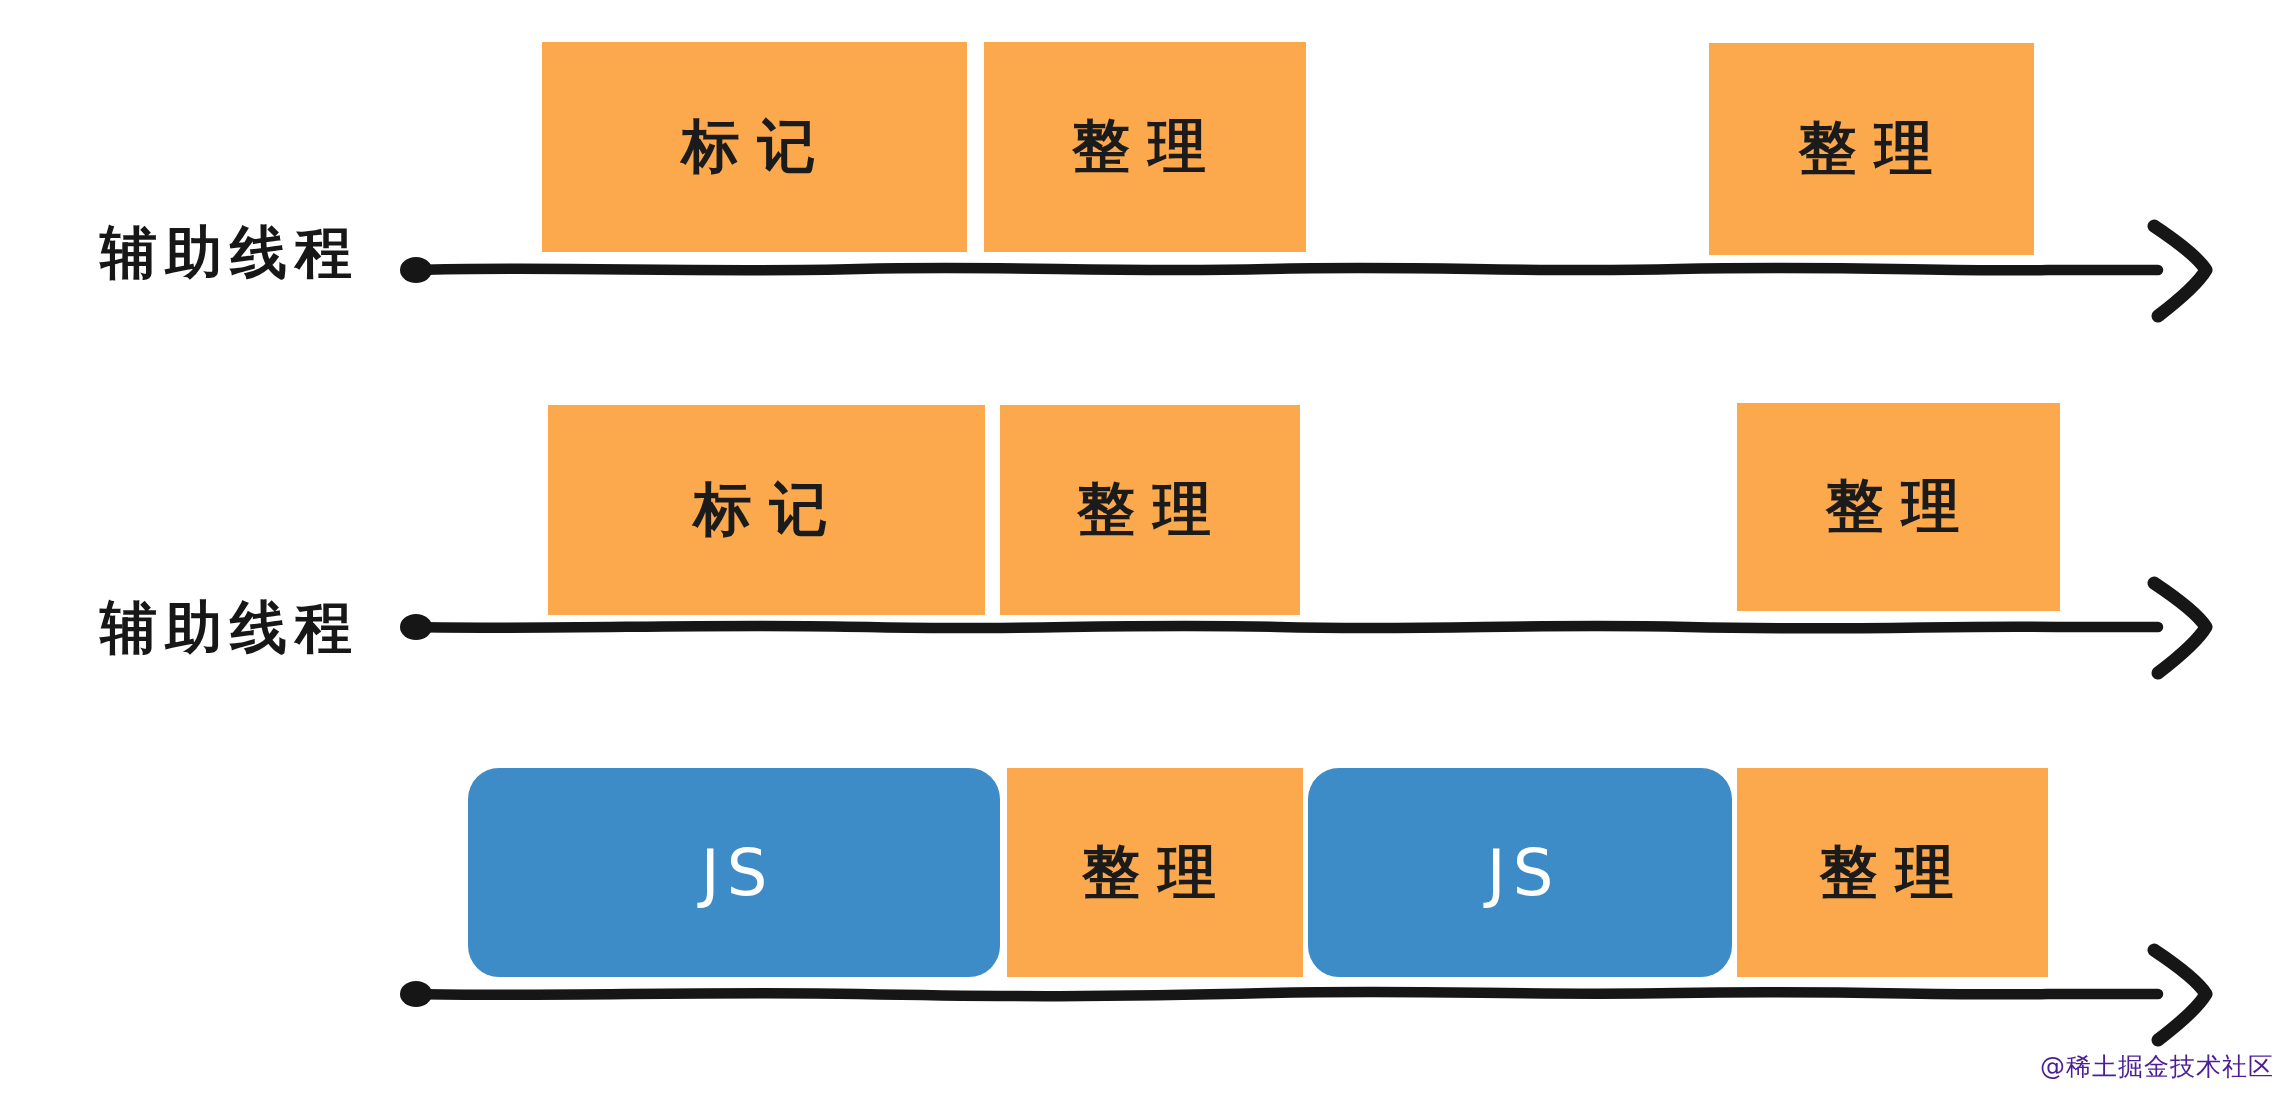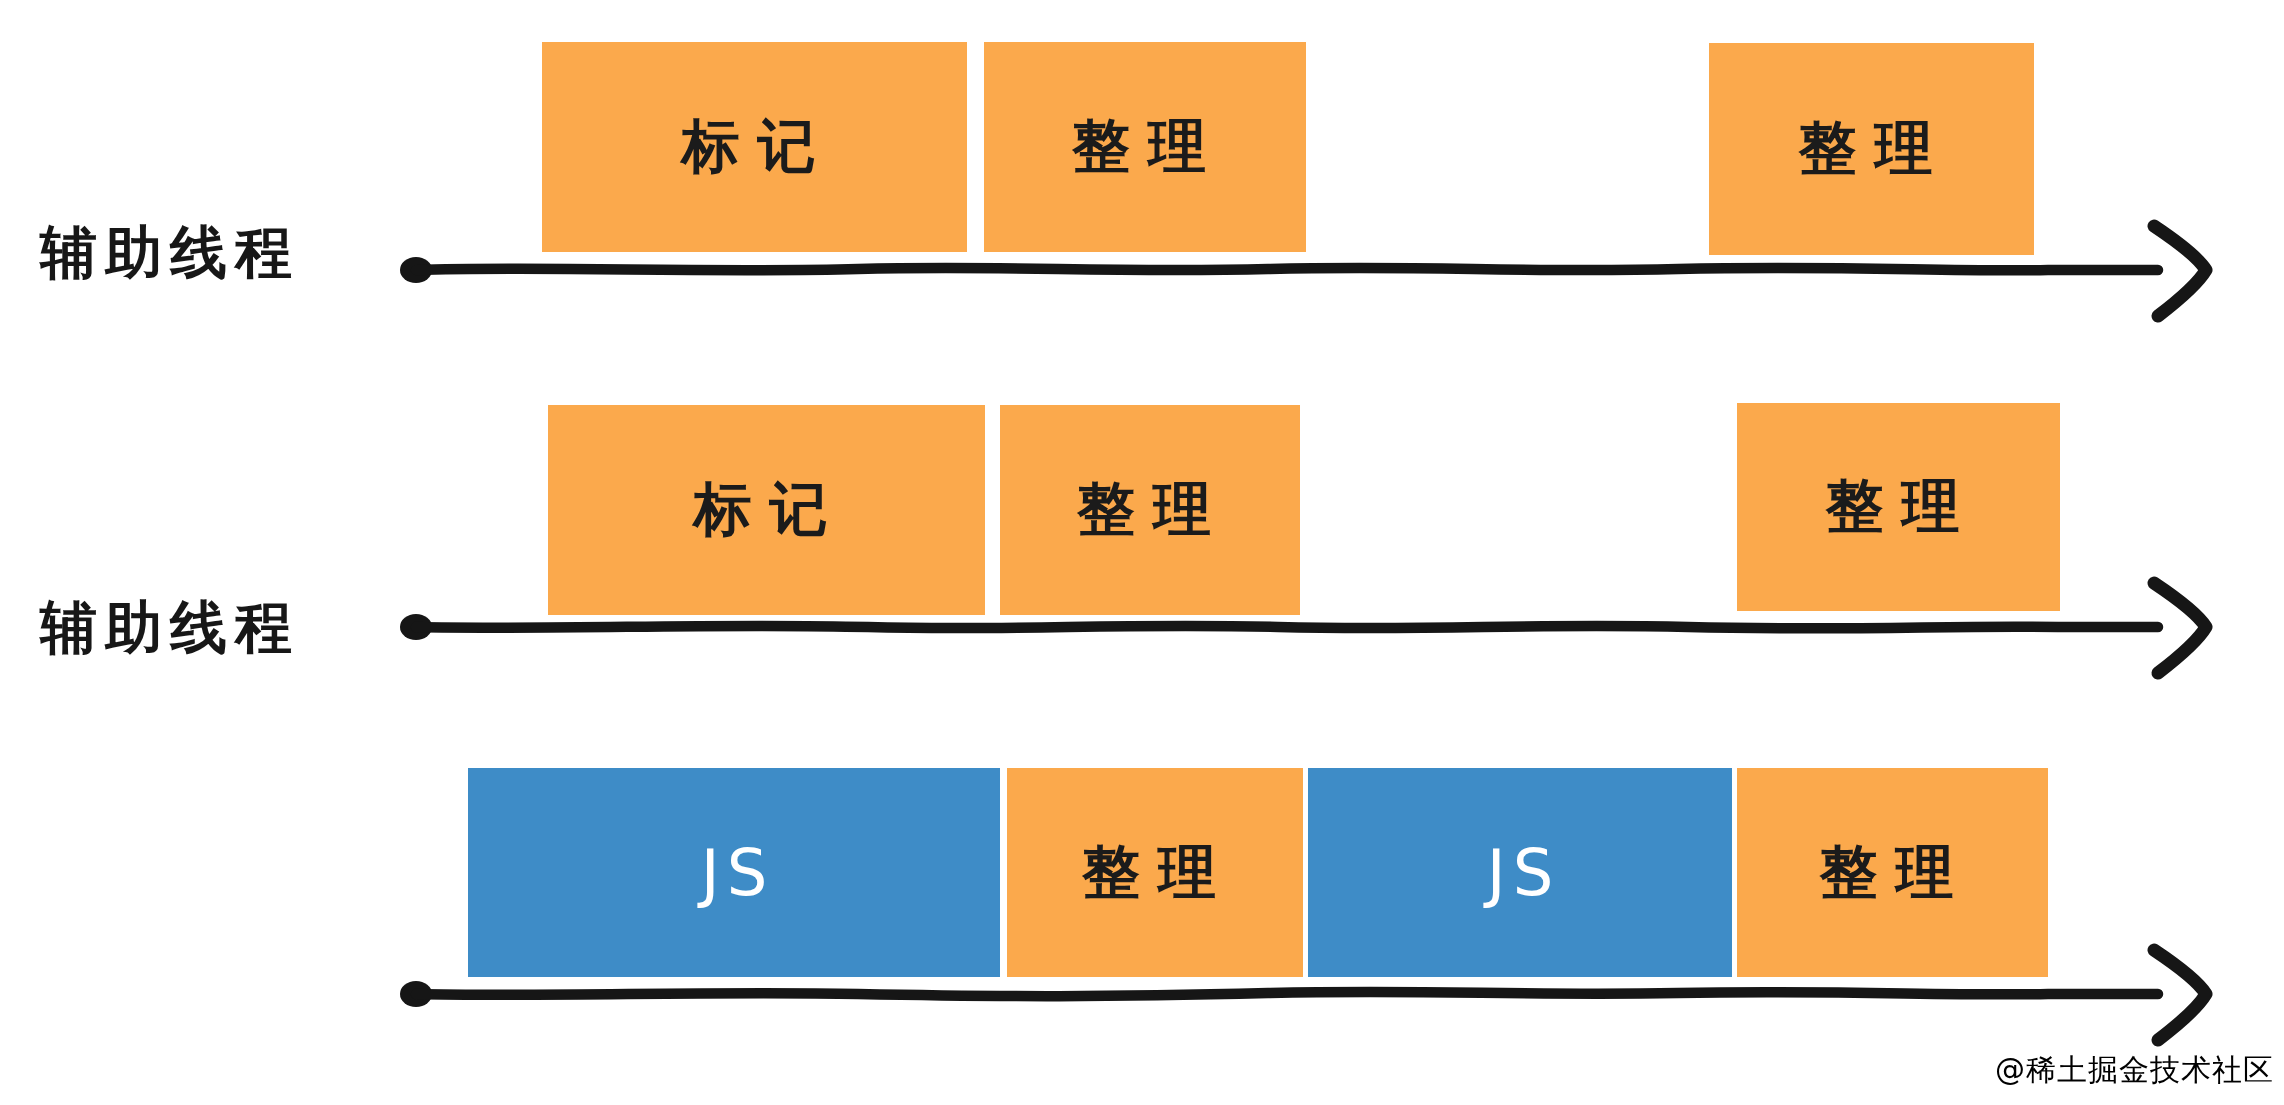--- a/index.html
+++ b/index.html
@@ -7,21 +7,21 @@
     position:relative;
     width:2284px;height:1105px;
     background:#ffffff;
     overflow:hidden;
     font-family:"DejaVu Sans","Liberation Sans",sans-serif;
   }
   
   .thread-label{
     position:absolute;
     left:40px;width:320px;
-    text-align:left;
+    text-align:right;
     font-size:57px;
     font-weight:700;
     letter-spacing:8px;
     color:#171717;
     line-height:70px;
     white-space:nowrap;
   }
   .lbl-r1{top:217px;}
   .lbl-r2{top:592px;}
   .lbl-r3{top:963px;}
@@ -41,20 +41,21 @@
     box-sizing:border-box;
   }
   .js{
     background:#3E8CC7;
     color:#ffffff;
     font-size:64px;
     font-weight:400;
     letter-spacing:7px;
     padding-left:7px;
     box-sizing:border-box;
+    border-radius:31px;
   }
   
   .r1s1{left:542px;top:42px;width:425px;height:210px;}
   .r1s2{left:984px;top:42px;width:322px;height:210px;}
   .r1s3{left:1709px;top:43px;width:325px;height:212px;}
   
   .r2s1{left:548px;top:405px;width:437px;height:210px;}
   .r2s2{left:1000px;top:405px;width:300px;height:210px;}
   .r2s3{left:1737px;top:403px;width:323px;height:208px;}
   
@@ -68,23 +69,23 @@
     left:388px;
     width:1860px;height:120px;
   }
   .arrow-r1{top:210px;}
   .arrow-r2{top:567px;}
   .arrow-r3{top:934px;}
   
   .watermark{
     position:absolute;
     right:10px;top:1050px;
-    font-size:30px;
+    font-size:25px;
     letter-spacing:1px;
-    color:#000000;
+    color:#4c1d95;
   }
 </style>
 </head>
 <body>
 
 <div id="stage">
 
   <div class="thread-label lbl-r1">辅助线程</div>
   <svg class="arrow arrow-r1" viewBox="0 0 1860 120">
     <ellipse cx="28" cy="60" rx="16" ry="13" fill="#161616"></ellipse>

